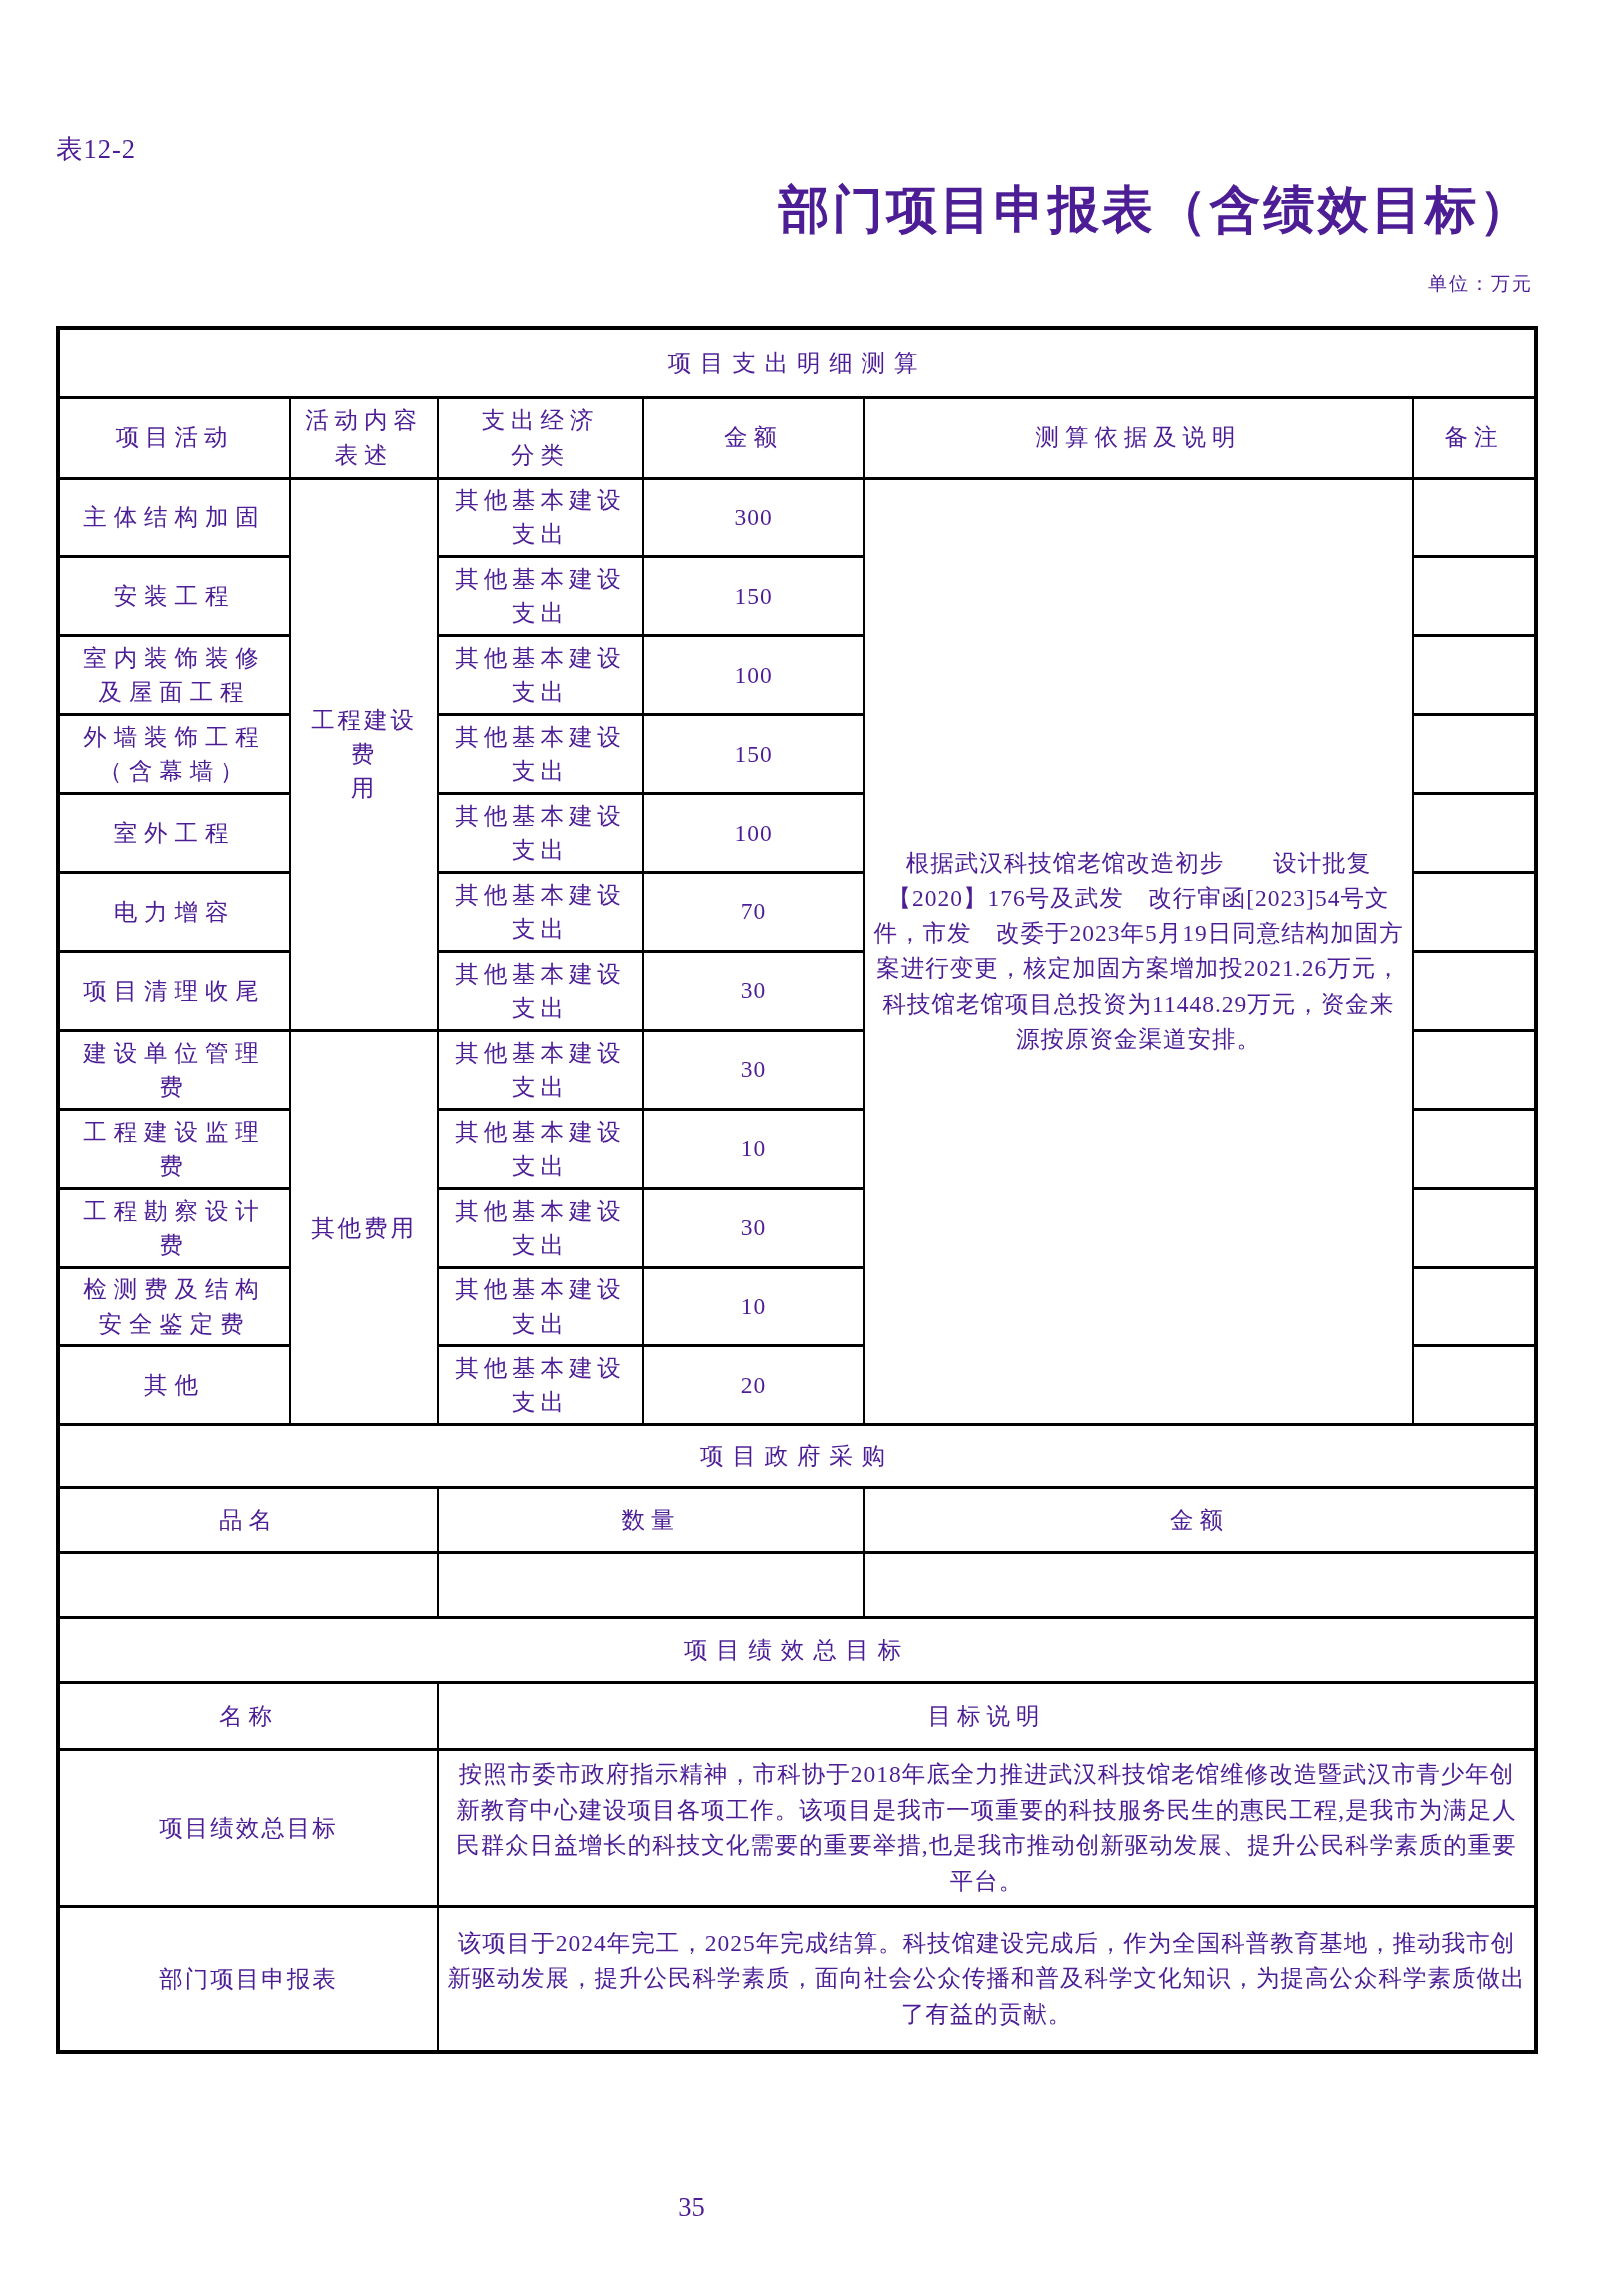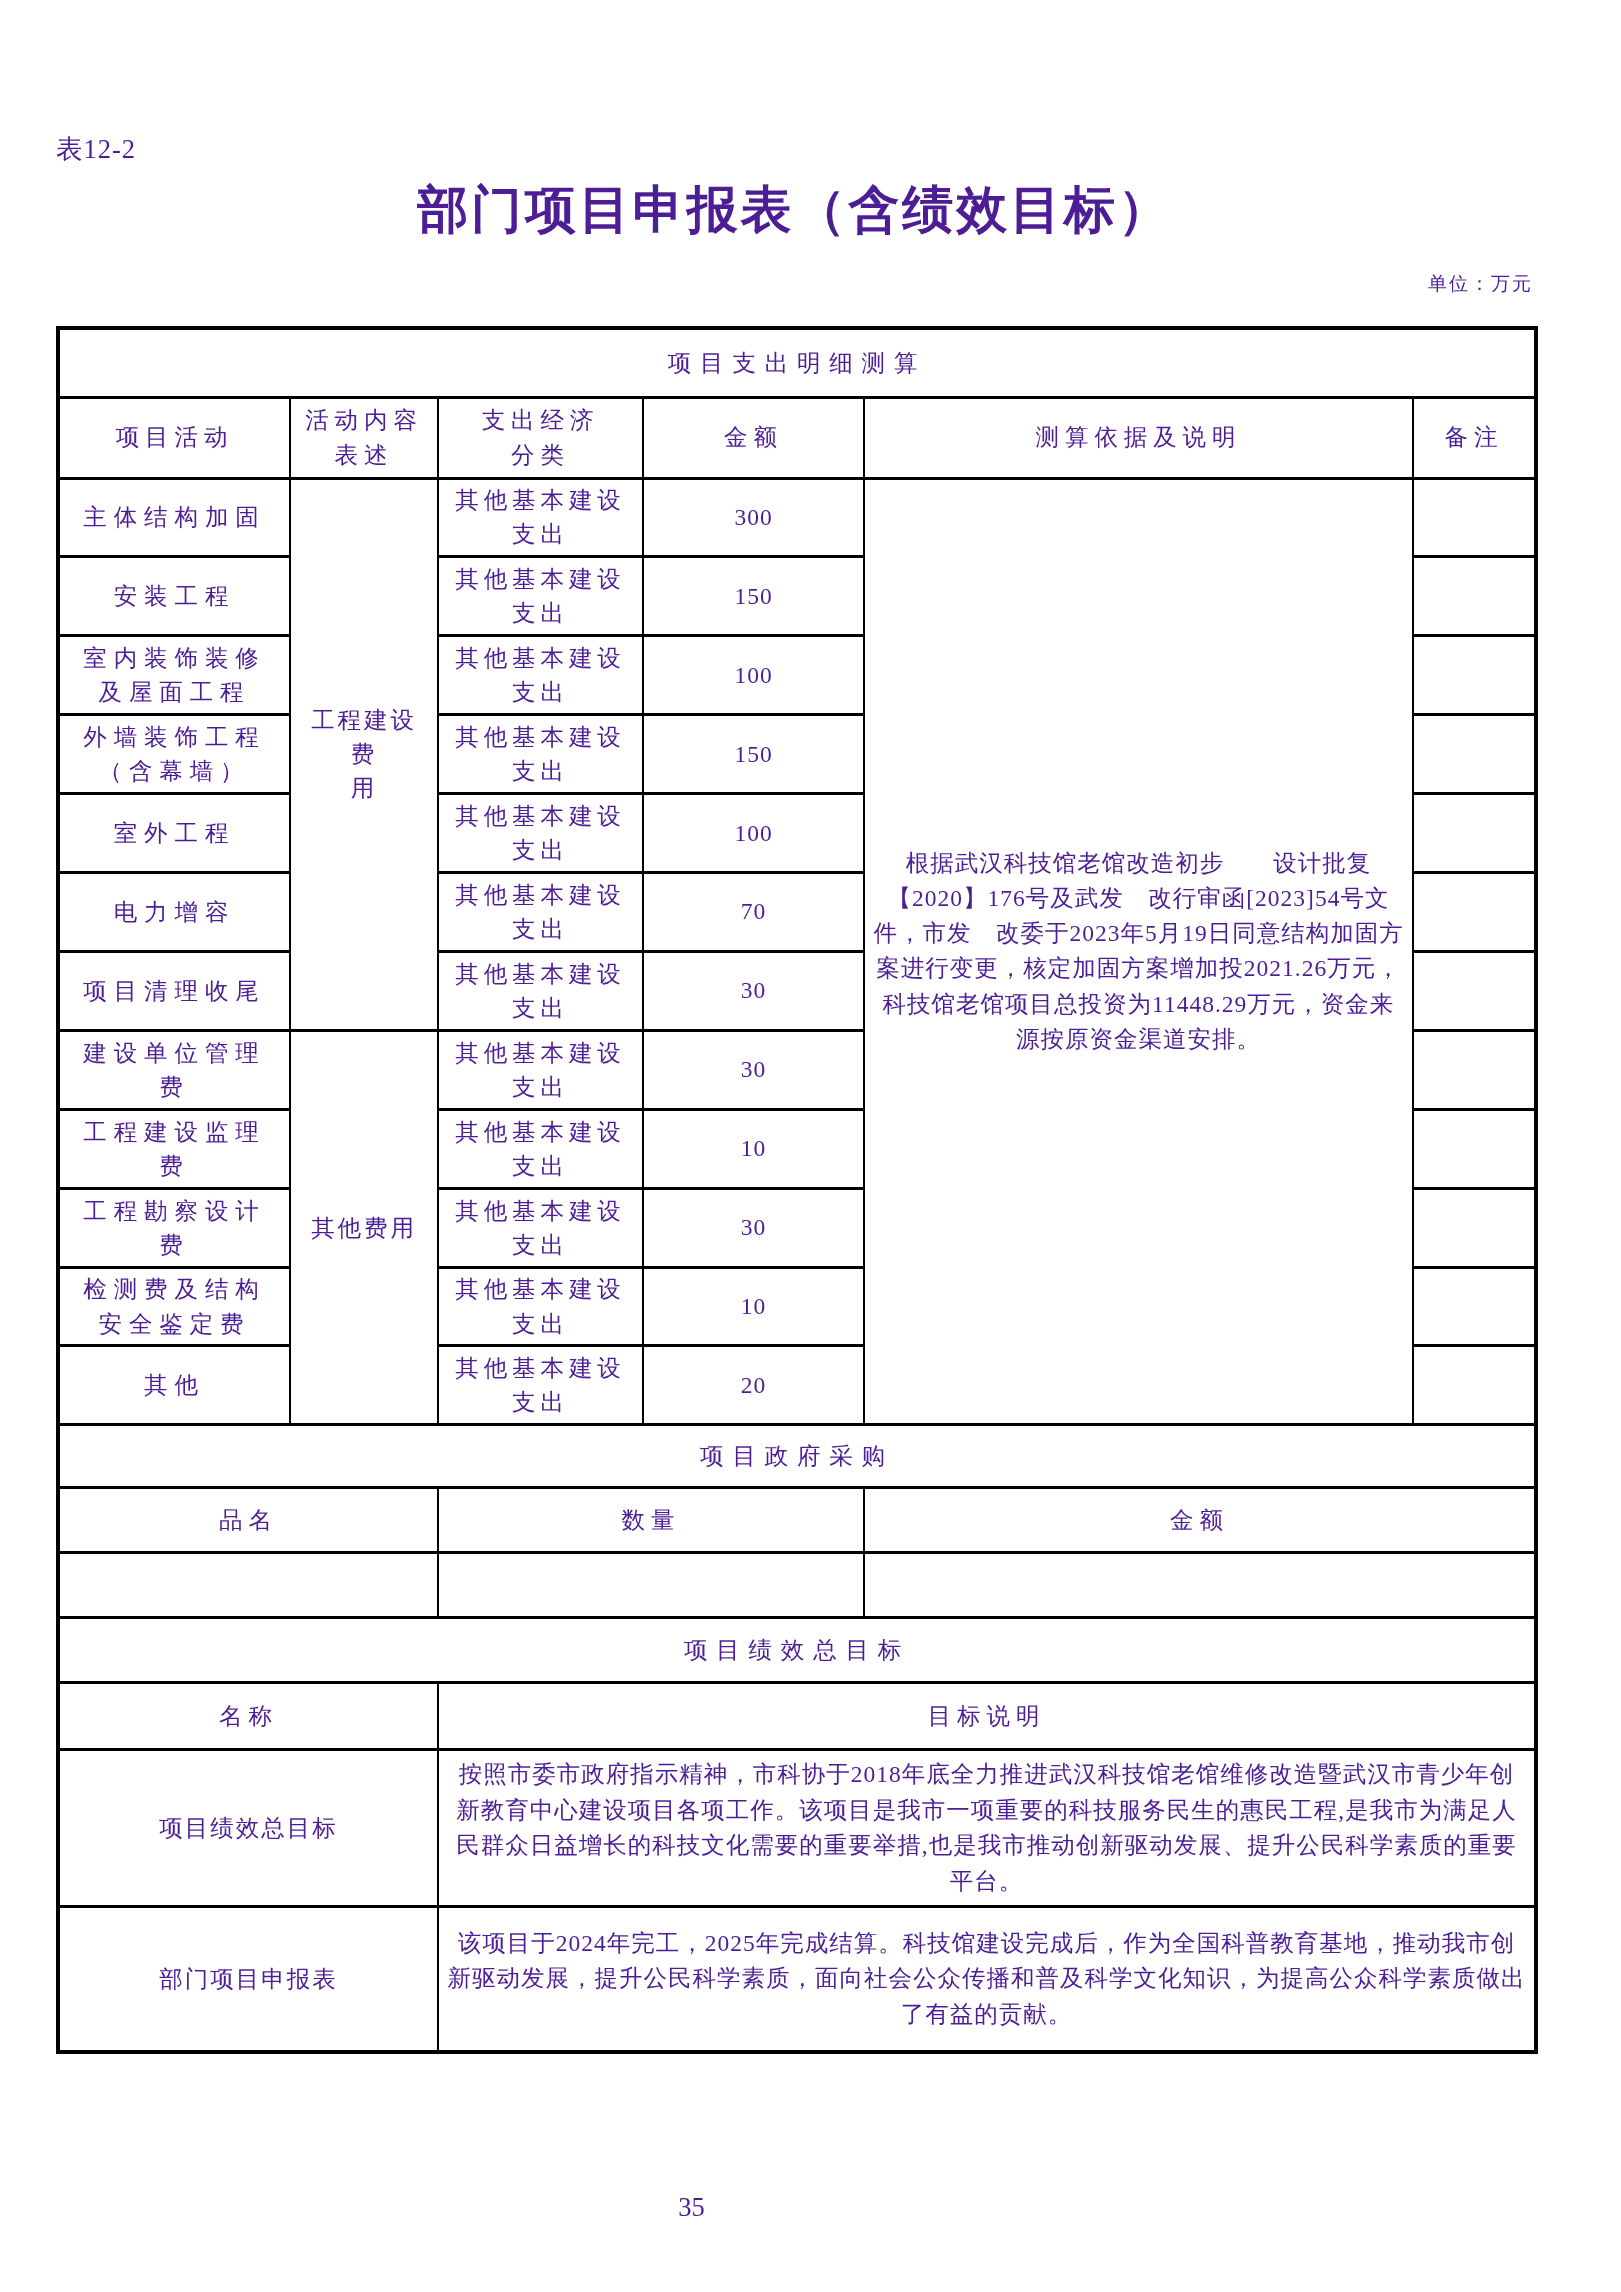--- a/index.html
+++ b/index.html
@@ -10,21 +10,21 @@
     color:#4c1d95;
     font-family:"Liberation Serif","DejaVu Serif",serif;
     overflow:hidden;
   }
   .form-label {
     position:absolute; top:131px; left:56px;
     font-size:26.5px; letter-spacing:1px;
   }
   .doc-title {
     position:absolute; top:176px; left:56px; width:1477px;
-    text-align:center; font-size:51px; font-weight:bold; letter-spacing:2.9px;
+    text-align:right; font-size:51px; font-weight:bold; letter-spacing:2.9px;
   }
   .unit-note {
     position:absolute; top:271px; left:56px; width:1477px;
     text-align:right; font-size:19px; letter-spacing:2px;
   }
   table.main {
     position:absolute; top:326px; left:56px;
     width:1477px; border-collapse:collapse; table-layout:fixed;
     border:4.9px solid #000;
   }

